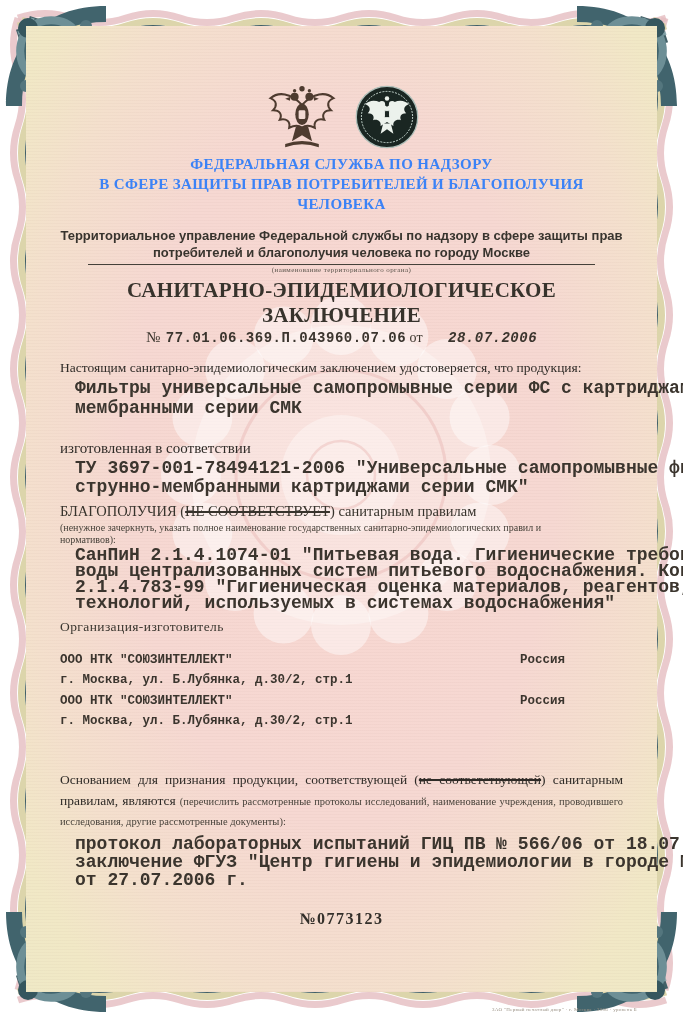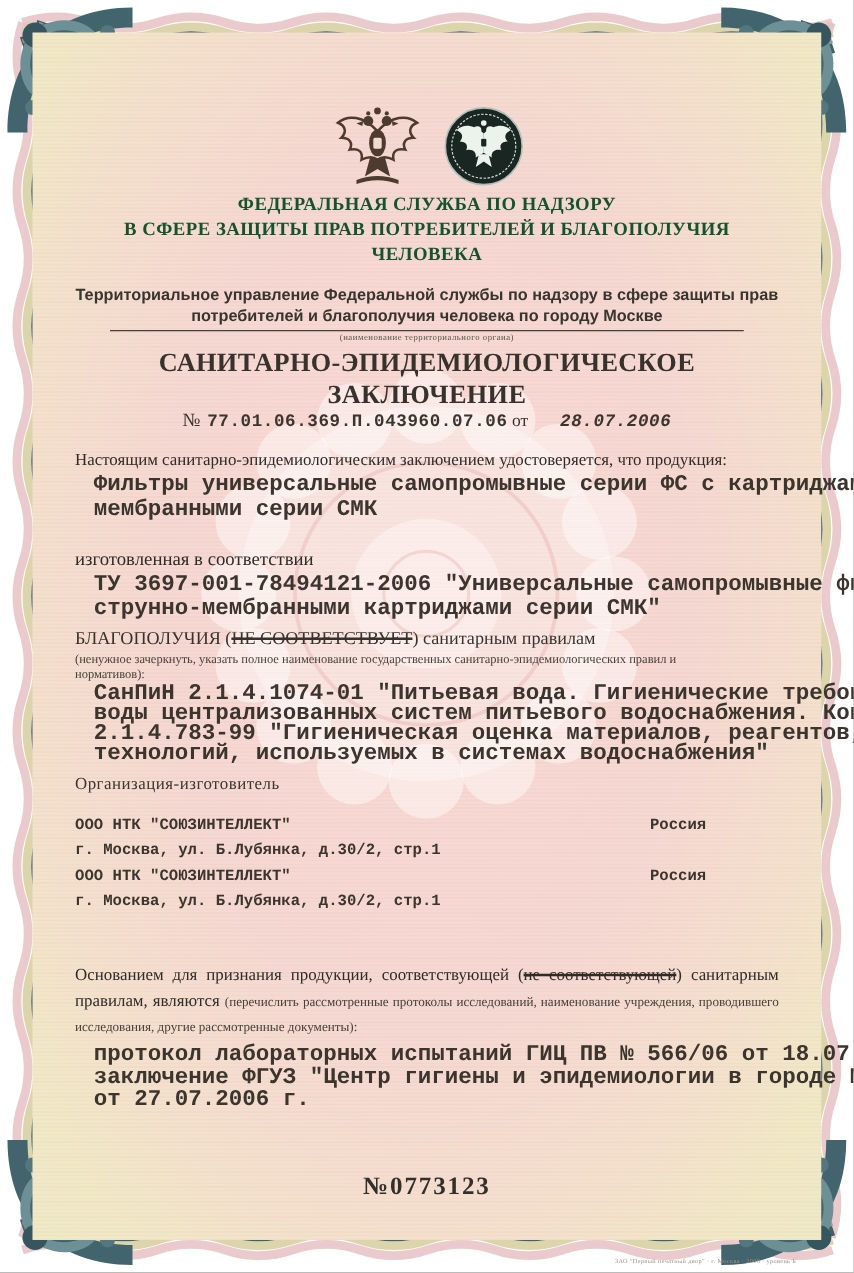--- a/index.html
+++ b/index.html
@@ -11,21 +11,21 @@
   .border-art{position:absolute;inset:0;z-index:0;}
   .inner{
     position:absolute;inset:26px;z-index:0;
     background:
       repeating-linear-gradient(0deg, rgba(120,80,70,0.03) 0 1px, rgba(0,0,0,0) 1px 3px),
       radial-gradient(ellipse at 50% 46%, #f8d7d1 0%, #f6d8d2 48%, #f4e0cd 72%, #f1e8c6 88%, #efe9c6 100%);
   }
   .content{position:absolute;inset:26px;z-index:2;padding:0 34px;box-sizing:border-box;}
   .center{text-align:center;}
   .emblems{display:flex;justify-content:center;align-items:center;gap:16px;margin-top:58px;height:66px;}
-  .agency{margin-top:4px;font-weight:bold;font-size:15px;line-height:20px;letter-spacing:.4px;color:#14532d;}
+  .agency{margin-top:4px;font-weight:bold;font-size:15px;line-height:20px;letter-spacing:.4px;color:#3b82f6;}
   .territorial{margin-top:14px;font-family:Liberation Sans, sans-serif;font-weight:bold;font-size:13px;line-height:16.5px;color:#38342e;max-width:590px;margin-left:auto;margin-right:auto;}
   .underline-rule{border:none;border-top:1.6px solid #45413a;width:90%;margin:3px auto 0;}
   .tiny-caption{font-size:7px;color:#5a544b;letter-spacing:.4px;margin-top:1px;}
   .doc-title{margin-top:4px;font-weight:bold;font-size:21px;letter-spacing:.3px;color:#37332c;}
   .doc-number{margin-top:1px;font-size:14px;color:#3a342c;}
   .mono{font-family:"Liberation Mono","DejaVu Sans Mono",monospace;font-weight:bold;color:#3b352e;}
   .doc-number .mono{letter-spacing:.5px;margin-top:20px;}
   .doc-number .date{font-style:italic;margin-left:22px;}
   .doc-number .no-sign{font-size:15px;margin-right:2px;}
   .intro{margin-top:13px;font-size:13.5px;line-height:17px;}
@@ -38,21 +38,21 @@
   .sanpin{line-height:16px;margin-top:2px;}
   .section-label{margin-top:8px;font-size:13.5px;letter-spacing:.4px;color:#3a362f;}
   .org-row{display:flex;justify-content:space-between;margin-top:18px;font-size:12.5px;}
   .org-row .country{margin-right:58px;}
   .org-addr{margin-top:6px;font-size:12.5px;}
   .recipient-label{margin-top:16px;}
   .org-row.r2{margin-top:7px;}
   .basis{margin-top:42px;font-size:13.5px;line-height:20.5px;text-align:justify;}
   .basis .small-note{font-size:10.5px;line-height:12px;color:#47423a;}
   .basis-docs{line-height:18px;margin-top:3px;}
-  .serial{margin-top:49px;font-weight:bold;font-size:20px;letter-spacing:1.5px;color:#332f2a;font-family:"Liberation Serif",serif;}
+  .serial{margin-top:21px;font-weight:bold;font-size:16px;letter-spacing:1.5px;color:#332f2a;font-family:"Liberation Serif",serif;}
   .printer-note{position:absolute;right:46px;bottom:6px;font-size:5px;color:#9a9184;letter-spacing:.3px;z-index:2;}
 </style>
 </head>
 <body>
 
 <div class="sheet">
 
   <svg class="border-art" viewBox="0 0 683 1018" aria-hidden="true">
     <defs>
       <path id="waveH" fill="none" d="M18,0 q27,-9 54,0 t54,0 t54,0 t54,0 t54,0 t54,0 t54,0 t54,0 t54,0 t54,0 t54,0 t54,0"></path>

